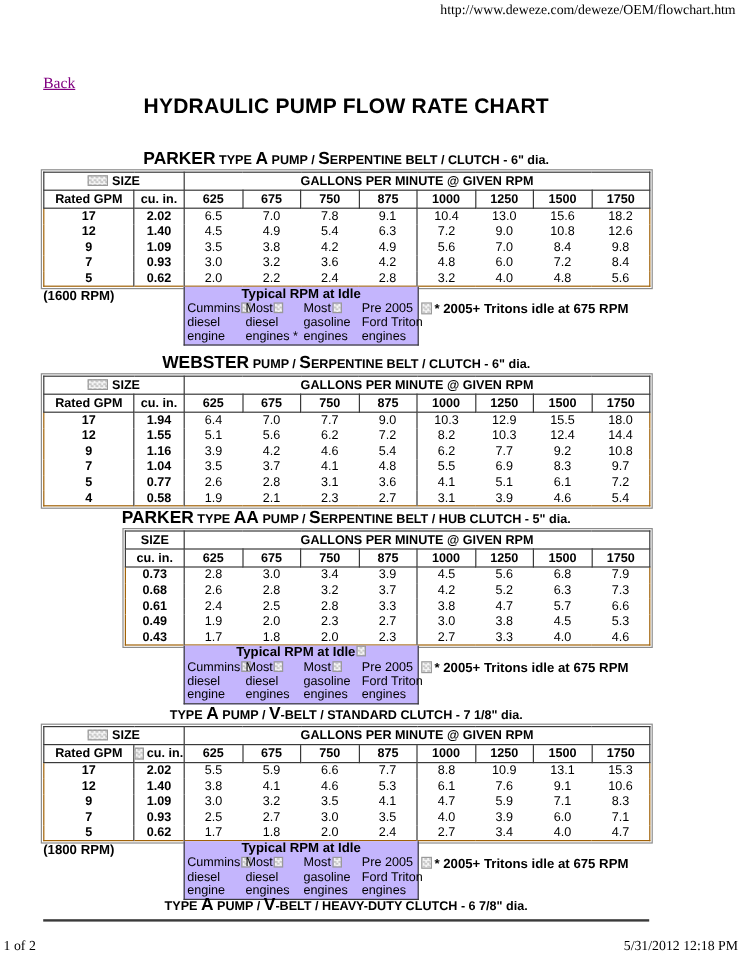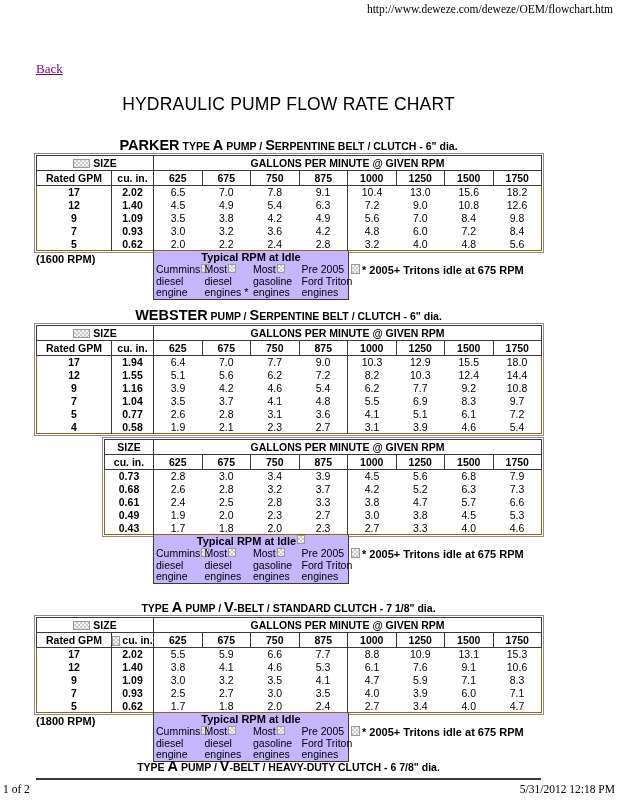--- a/index.html
+++ b/index.html
@@ -7,24 +7,24 @@
         font-family:"Liberation Sans","DejaVu Sans",sans-serif;overflow:hidden;}
 
   
   .print-url{position:absolute;top:3px;right:5px;font:11.5px "Liberation Serif","DejaVu Serif",serif;color:#000;}
   .footer-left{position:absolute;left:3px;bottom:5px;font:11.5px "Liberation Serif","DejaVu Serif",serif;}
   .footer-right{position:absolute;right:3px;bottom:5px;font:11.5px "Liberation Serif","DejaVu Serif",serif;}
 
   .back{position:absolute;top:61px;left:36px;font:13px "Liberation Serif","DejaVu Serif",serif;
         color:#800080;text-decoration:underline;cursor:pointer;}
 
-  .main-title{position:absolute;top:94px;left:36px;width:505px;text-align:center;
-        font-weight:normal;font-size:17.5px;letter-spacing:0.2px;}
-
-  .sec{position:absolute;left:0;width:544px;margin-top:12px;}
+  .main-title{position:absolute;top:78px;left:36px;width:505px;text-align:center;
+        font-weight:bold;font-size:17.5px;letter-spacing:0.2px;}
+
+  .sec{position:absolute;left:0;width:544px;}
   #sec1{top:126px;} #sec2{top:296px;} #sec3{top:425px;} #sec4{top:588px;} #sec5{top:747px;}
 
   .tbl-title{margin-left:36px;width:505px;text-align:center;font-weight:bold;line-height:14px;white-space:nowrap;}
   .seg-lg{font-size:14.5px;} .seg-sm{font-size:10.5px;}
 
   table.ftable{border-collapse:collapse;table-layout:fixed;margin-left:36px;margin-top:2px;
         border:1px solid #a16207;outline:1px solid #8c8c8c;outline-offset:1px;}
   table.std{width:505px;}
   table.t3{width:437px;margin-left:104px;}
   .std .cg0{width:75px;} .std .cg1{width:42px;} .cgd{width:48.5px;} .t3 .cg0t3{width:49px;}
@@ -299,20 +299,21 @@
             <td class="vl">3.1</td>
             <td>3.9</td>
             <td>4.6</td>
             <td>5.4</td>
           </tr>
         </tbody>
     </table>
   </section>
 
   <section class="sec" id="sec3">
+    <div class="tbl-title"><span class="seg-lg">PARKER</span><span class="seg-sm"> TYPE </span><span class="seg-lg">AA</span><span class="seg-sm"> PUMP / </span><span class="seg-lg">S</span><span class="seg-sm">ERPENTINE BELT / HUB CLUTCH - 5" dia.</span></div>
     <table class="ftable t3">
       <colgroup>
           <col class="cg0t3">
           <col class="cgd">
           <col class="cgd">
           <col class="cgd">
           <col class="cgd">
           <col class="cgd">
           <col class="cgd">
           <col class="cgd">

